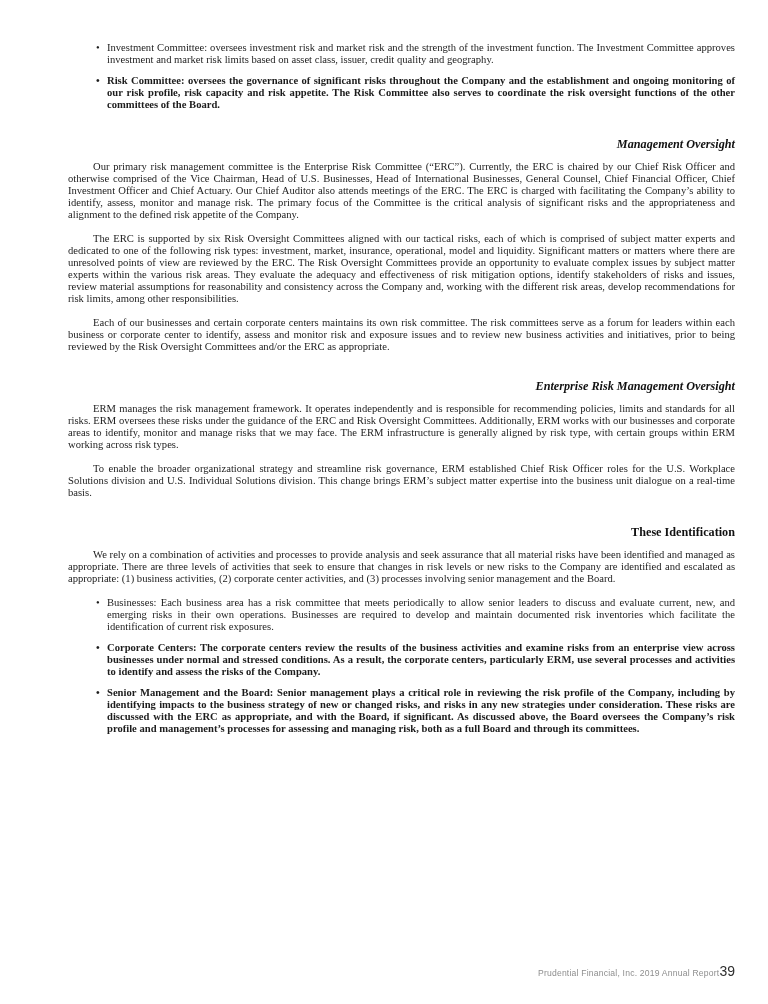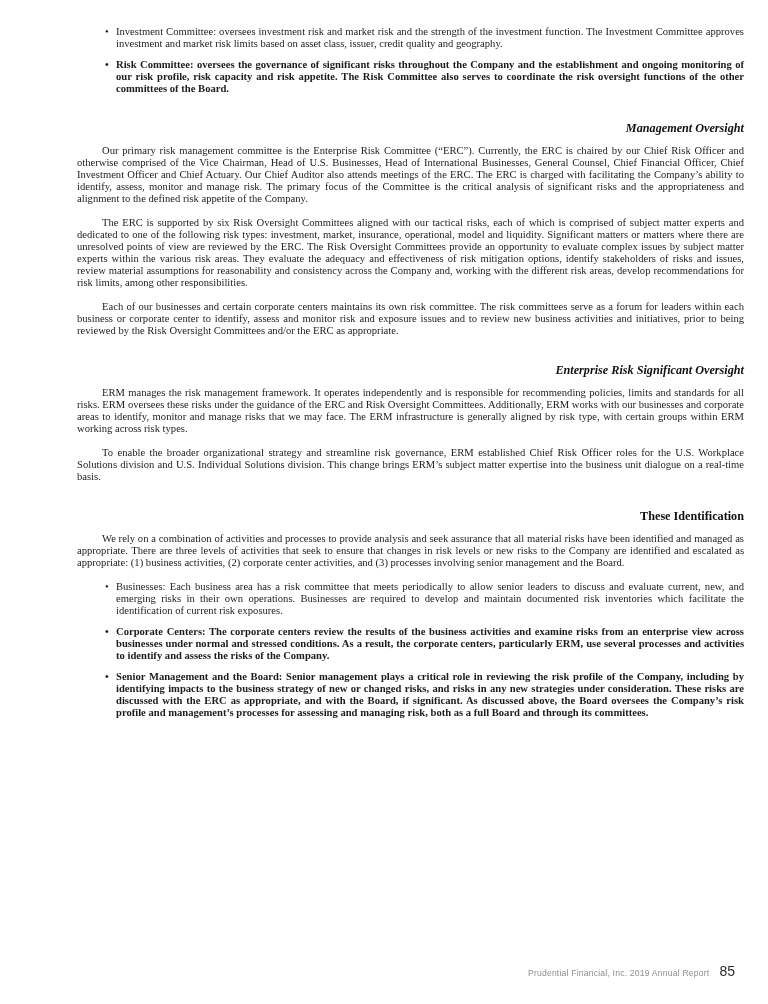--- a/index.html
+++ b/index.html
@@ -13,26 +13,25 @@
     overflow: hidden;
   }
   .page {
     position: absolute;
     inset: 0;
     background: #ffffff;
   }
   .content {
     position: absolute;
     left: 68px;
-    top: 0;
+    top: 16px;
     width: 667px;
     font-size: 10.6px;
     line-height: 12px;
     text-align: justify;
-    margin-left: 9px;
   }
   ul.bullet-list {
     list-style: none;
     margin: 0;
   }
   ul.top-bullets { margin-top: 26px; }
   ul.bullet-list li {
     position: relative;
     padding-left: 39px;
     text-align: justify;
@@ -57,21 +56,20 @@
     text-indent: 25px;
     margin-bottom: 12px;
     font-family: Liberation Serif, serif;
   }
   .footer {
     position: absolute;
     right: 33px;
     top: 963px;
     display: flex;
     align-items: baseline;
-    gap: 10px;
     font-family: "Liberation Sans", sans-serif;
   }
   .footer .report-label {
     font-size: 8.6px;
     color: #8e8e8e;
     letter-spacing: 0.2px;
   }
   .footer .page-number {
     font-size: 14px;
     color: #2e2e2e;
@@ -90,21 +88,21 @@
       <li>
         <span>Risk Committee: oversees the governance of significant risks throughout the Company and the establishment and ongoing monitoring of our risk profile, risk capacity and risk appetite. The Risk Committee also serves to coordinate the risk oversight functions of the other committees of the Board.</span>
       </li>
     </ul>
 
     <h2 class="italic mt">Management Oversight</h2>
     <p class="body-par">Our primary risk management committee is the Enterprise Risk Committee (“ERC”). Currently, the ERC is chaired by our Chief Risk Officer and otherwise comprised of the Vice Chairman, Head of U.S. Businesses, Head of International Businesses, General Counsel, Chief Financial Officer, Chief Investment Officer and Chief Actuary. Our Chief Auditor also attends meetings of the ERC. The ERC is charged with facilitating the Company’s ability to identify, assess, monitor and manage risk. The primary focus of the Committee is the critical analysis of significant risks and the appropriateness and alignment to the defined risk appetite of the Company.</p>
     <p class="body-par">The ERC is supported by six Risk Oversight Committees aligned with our tactical risks, each of which is comprised of subject matter experts and dedicated to one of the following risk types: investment, market, insurance, operational, model and liquidity. Significant matters or matters where there are unresolved points of view are reviewed by the ERC. The Risk Oversight Committees provide an opportunity to evaluate complex issues by subject matter experts within the various risk areas. They evaluate the adequacy and effectiveness of risk mitigation options, identify stakeholders of risks and issues, review material assumptions for reasonability and consistency across the Company and, working with the different risk areas, develop recommendations for risk limits, among other responsibilities.</p>
     <p class="body-par">Each of our businesses and certain corporate centers maintains its own risk committee. The risk committees serve as a forum for leaders within each business or corporate center to identify, assess and monitor risk and exposure issues and to review new business activities and initiatives, prior to being reviewed by the Risk Oversight Committees and/or the ERC as appropriate.</p>
 
-    <h2 class="italic mt">Enterprise Risk Significant Oversight</h2>
+    <h2 class="italic mt">Enterprise Risk Management Oversight</h2>
     <p class="body-par">ERM manages the risk management framework. It operates independently and is responsible for recommending policies, limits and standards for all risks. ERM oversees these risks under the guidance of the ERC and Risk Oversight Committees. Additionally, ERM works with our businesses and corporate areas to identify, monitor and manage risks that we may face. The ERM infrastructure is generally aligned by risk type, with certain groups within ERM working across risk types.</p>
     <p class="body-par">To enable the broader organizational strategy and streamline risk governance, ERM established Chief Risk Officer roles for the U.S. Workplace Solutions division and U.S. Individual Solutions division. This change brings ERM’s subject matter expertise into the business unit dialogue on a real-time basis.</p>
 
     <h2 class="mt">These Identification</h2>
     <p class="body-par">We rely on a combination of activities and processes to provide analysis and seek assurance that all material risks have been identified and managed as appropriate. There are three levels of activities that seek to ensure that changes in risk levels or new risks to the Company are identified and escalated as appropriate: (1) business activities, (2) corporate center activities, and (3) processes involving senior management and the Board.</p>
 
     <ul class="bullet-list">
       <li>
         <span>Businesses: Each business area has a risk committee that meets periodically to allow senior leaders to discuss and evaluate current, new, and emerging risks in their own operations. Businesses are required to develop and maintain documented risk inventories which facilitate the identification of current risk exposures.</span>
       </li>
@@ -113,15 +111,15 @@
       </li>
       <li>
         <span>Senior Management and the Board: Senior management plays a critical role in reviewing the risk profile of the Company, including by identifying impacts to the business strategy of new or changed risks, and risks in any new strategies under consideration. These risks are discussed with the ERC as appropriate, and with the Board, if significant. As discussed above, the Board oversees the Company’s risk profile and management’s processes for assessing and managing risk, both as a full Board and through its committees.</span>
       </li>
     </ul>
 
   </div>
 
   <div class="footer">
     <span class="report-label">Prudential Financial, Inc. 2019 Annual Report</span>
-    <span class="page-number">85</span>
+    <span class="page-number">39</span>
   </div>
 </div>
 
 </body></html>

